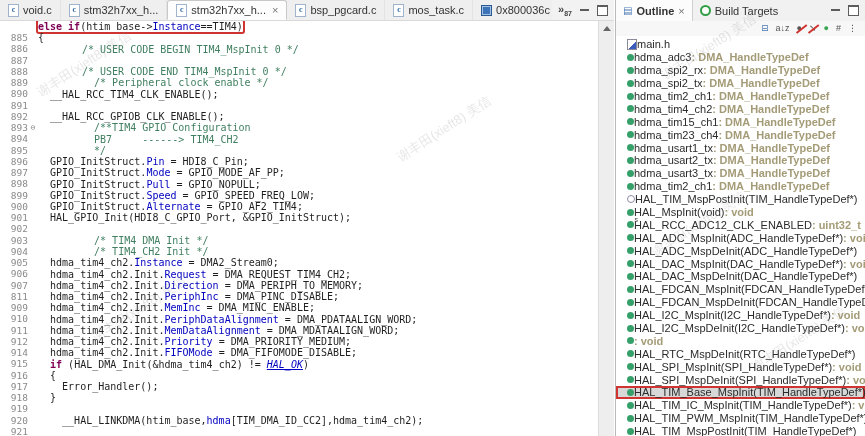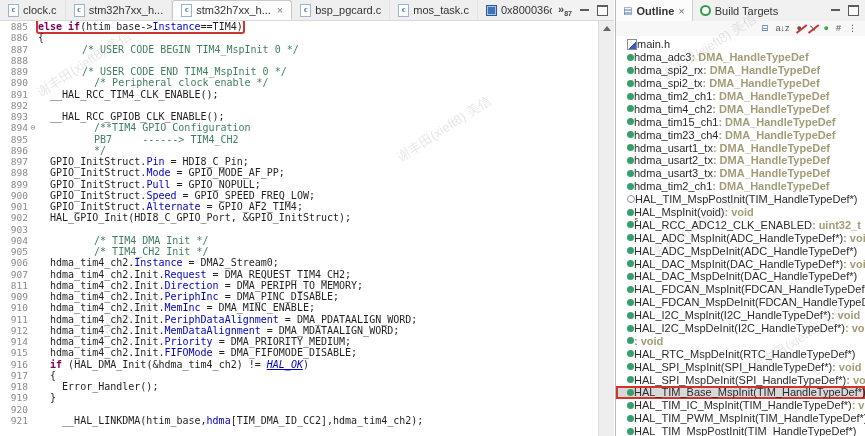--- a/index.html
+++ b/index.html
@@ -24,21 +24,21 @@
   .chevron{color:#444;font-size:11px;font-weight:bold;}
   .chevron sub{font-size:7px;}
   .btn-min{width:9px;height:9px;position:relative;}
   .btn-min::after{content:"";position:absolute;left:0;right:0;top:3px;height:2px;background:#5c5c5c;}
   .btn-max{width:9px;height:8px;border:1px solid #5c5c5c;border-top:2px solid #5c5c5c;background:#fff;}
 
   .code{position:absolute;left:0;top:21px;right:16px;bottom:0;overflow:hidden;background:#fff;}
   .cl{display:flex;height:11.25px;line-height:11.25px;white-space:pre;
       font-family:"DejaVu Sans Mono","Liberation Mono",monospace;font-size:10px;}
   .num{width:28px;text-align:right;color:#8a8a8a;flex:none;
-       font-family:"DejaVu Sans Mono",monospace;font-size:9.5px;}
+       font-family:"DejaVu Sans Mono",monospace;font-size:9.5px;margin-top:11px;}
   .fold{width:10px;flex:none;color:#888;font-size:8px;text-align:center;line-height:11px;}
   .src{flex:1;color:#1f1f1f;}
   .tok-k{color:var(--kw);font-weight:bold;}
   .tok-c{color:var(--cm);margin-left:44px;}
   .tok-f{color:var(--fl);}
   .tok-e{color:var(--fl);font-style:italic;text-decoration:underline;}
   .box885{outline:2px solid var(--red);outline-offset:0px;border-radius:1px;}
 
   .vscroll{position:absolute;right:0;top:21px;bottom:0;width:15px;background:#eeeeee;
            border-left:1px solid #dcdcdc;}
@@ -84,21 +84,21 @@
 </head>
 <body>
 
 <div class="app" style="--red: #cf3430; --kw: #7f0055; --cm: #3f7f5f; --fl: #0000c0; --ts: #a49b77; --gr: #36a06a;">
 
   <div class="editor">
     <div class="tabbar">
       <div class="tabs" id="tabs">
           <div class="tab">
             <span class="fico">c</span>
-            <span>clock.c</span>
+            <span>void.c</span>
           </div>
           <div class="tab">
             <span class="fico">c</span>
             <span>stm32h7xx_h...</span>
           </div>
           <div class="tab active">
             <span class="fico">c</span>
             <span>stm32h7xx_h...</span>
             <span class="close">×</span>
           </div>

